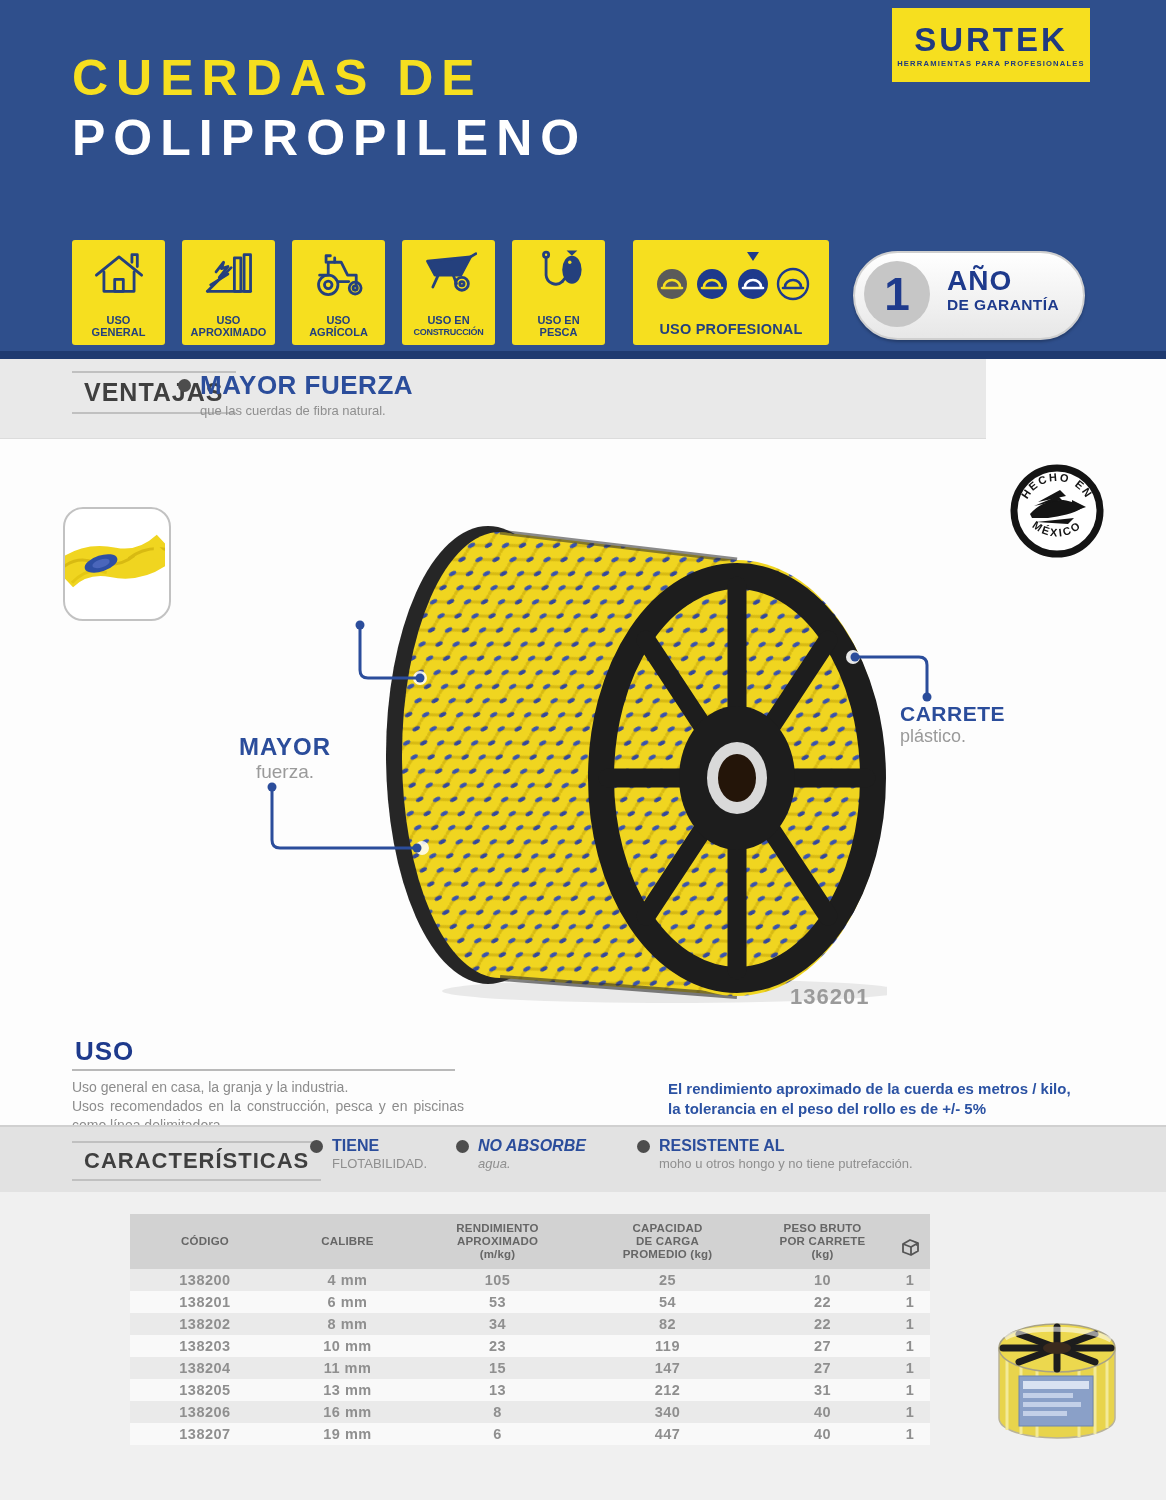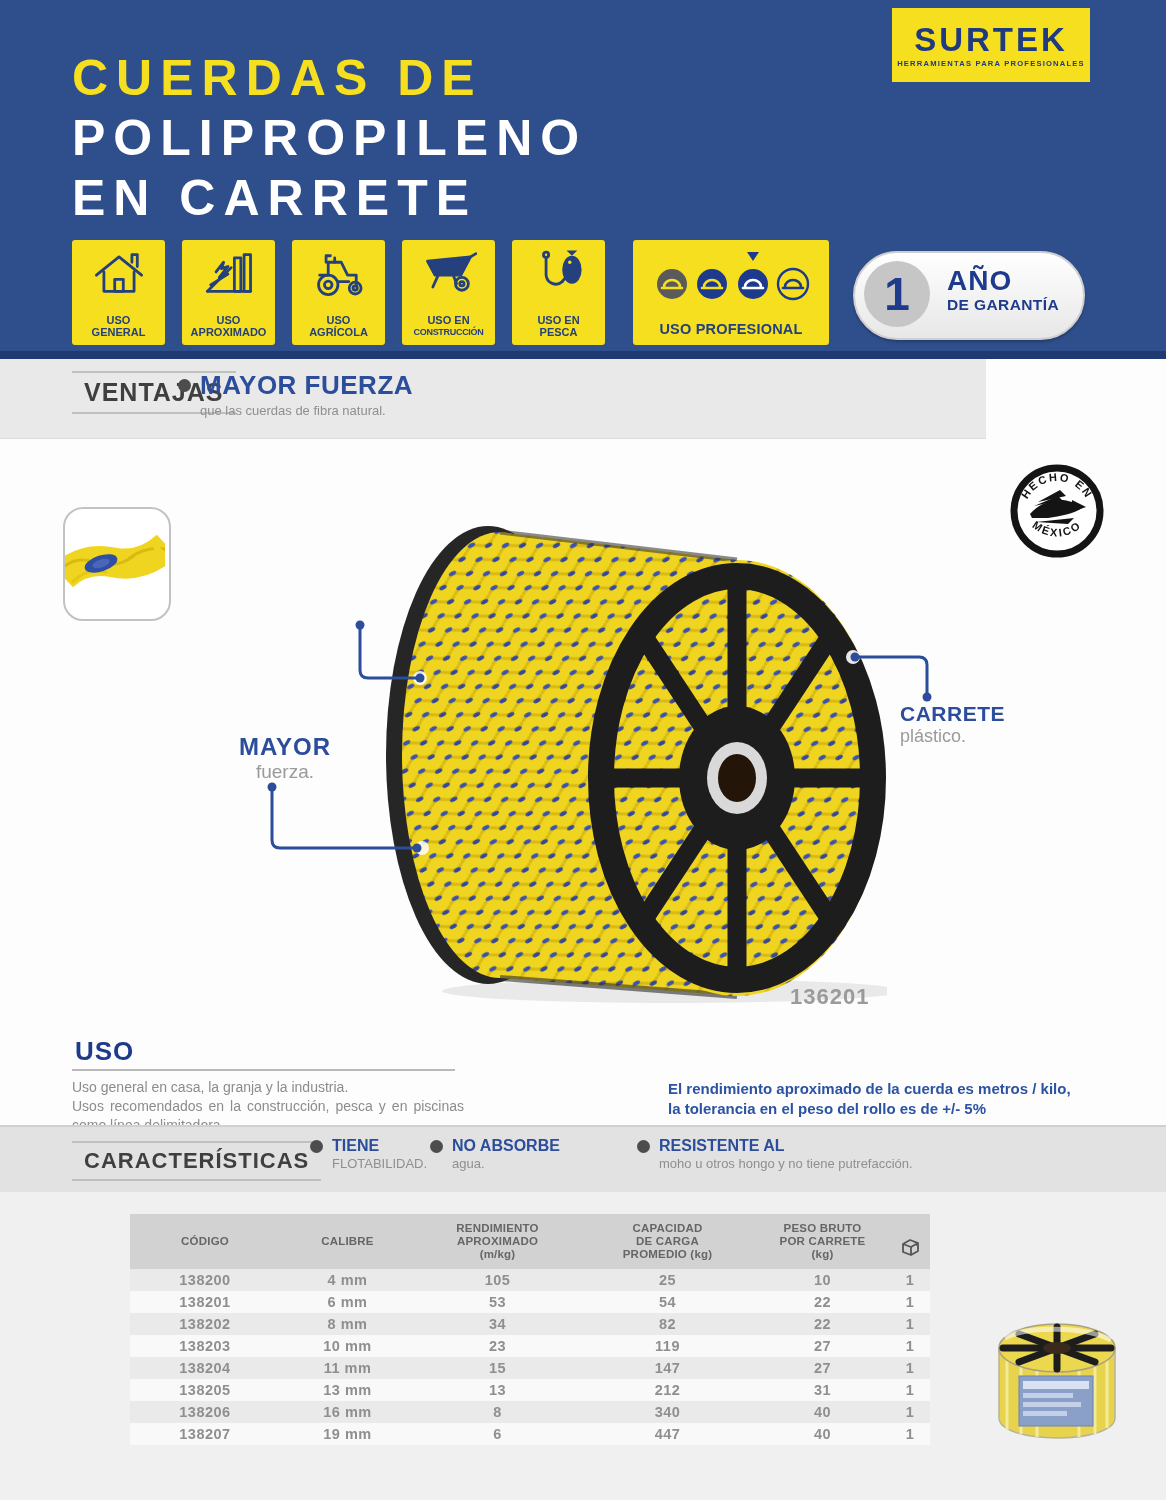--- a/index.html
+++ b/index.html
@@ -83,21 +83,21 @@
   .uso-note{position:absolute;left:668px;top:1079px;width:500px;color:#2b52a3;font-weight:bold;
             font-size:15px;line-height:20px;}
 
   
   .carac-band{position:absolute;left:0;top:1125px;width:1166px;height:66px;background:#e2e2e2;
               border-top:2px solid #d0d0d0;border-bottom:1px solid #d5d5d5;}
   .carac-label{left:72px;top:14px;font-size:22px;}
   .carac-feature{position:absolute;top:10px;}
   .carac-feature .feature-title{font-size:16px;}
   .carac-feature .feature-sub{font-size:13px;margin-top:1px;}
-  .cf1{left:310px;} .cf2{left:430px;} .cf3{left:637px;}
+  .cf1{left:310px;} .cf2{left:456px;font-style:italic;} .cf3{left:637px;}
 
   
   .bottom{position:absolute;left:0;top:1192px;width:1166px;height:308px;background:#f0f0f0;}
   .spec-table{position:absolute;left:130px;top:22px;width:800px;border-collapse:collapse;
               table-layout:fixed;}
   .spec-table th{background:#d2d2d2;color:#666666;font-size:11.5px;font-weight:bold;
                  line-height:13px;white-space:pre-line;padding:8px 2px;vertical-align:middle;
                  text-align:center;letter-spacing:0.2px;}
   .spec-table td{color:#8f8f8f;font-size:14.5px;font-weight:bold;text-align:center;
                  padding:3px 2px;letter-spacing:0.5px;margin-top:42px;}
@@ -108,21 +108,20 @@
 </style>
 </head>
 <body>
 
 <div class="page">
 
   <div class="header">
     <div class="title">
       <div class="t-yellow">CUERDAS DE</div>
       <div>POLIPROPILENO</div>
-      <div>EN CARRETE</div>
     </div>
 
     <div class="logo">
       <div class="logo-brand">SURTEK</div>
       <div class="logo-tag">HERRAMIENTAS PARA PROFESIONALES</div>
     </div>
 
     <div class="badges">
       <div class="badge">
         <span>

